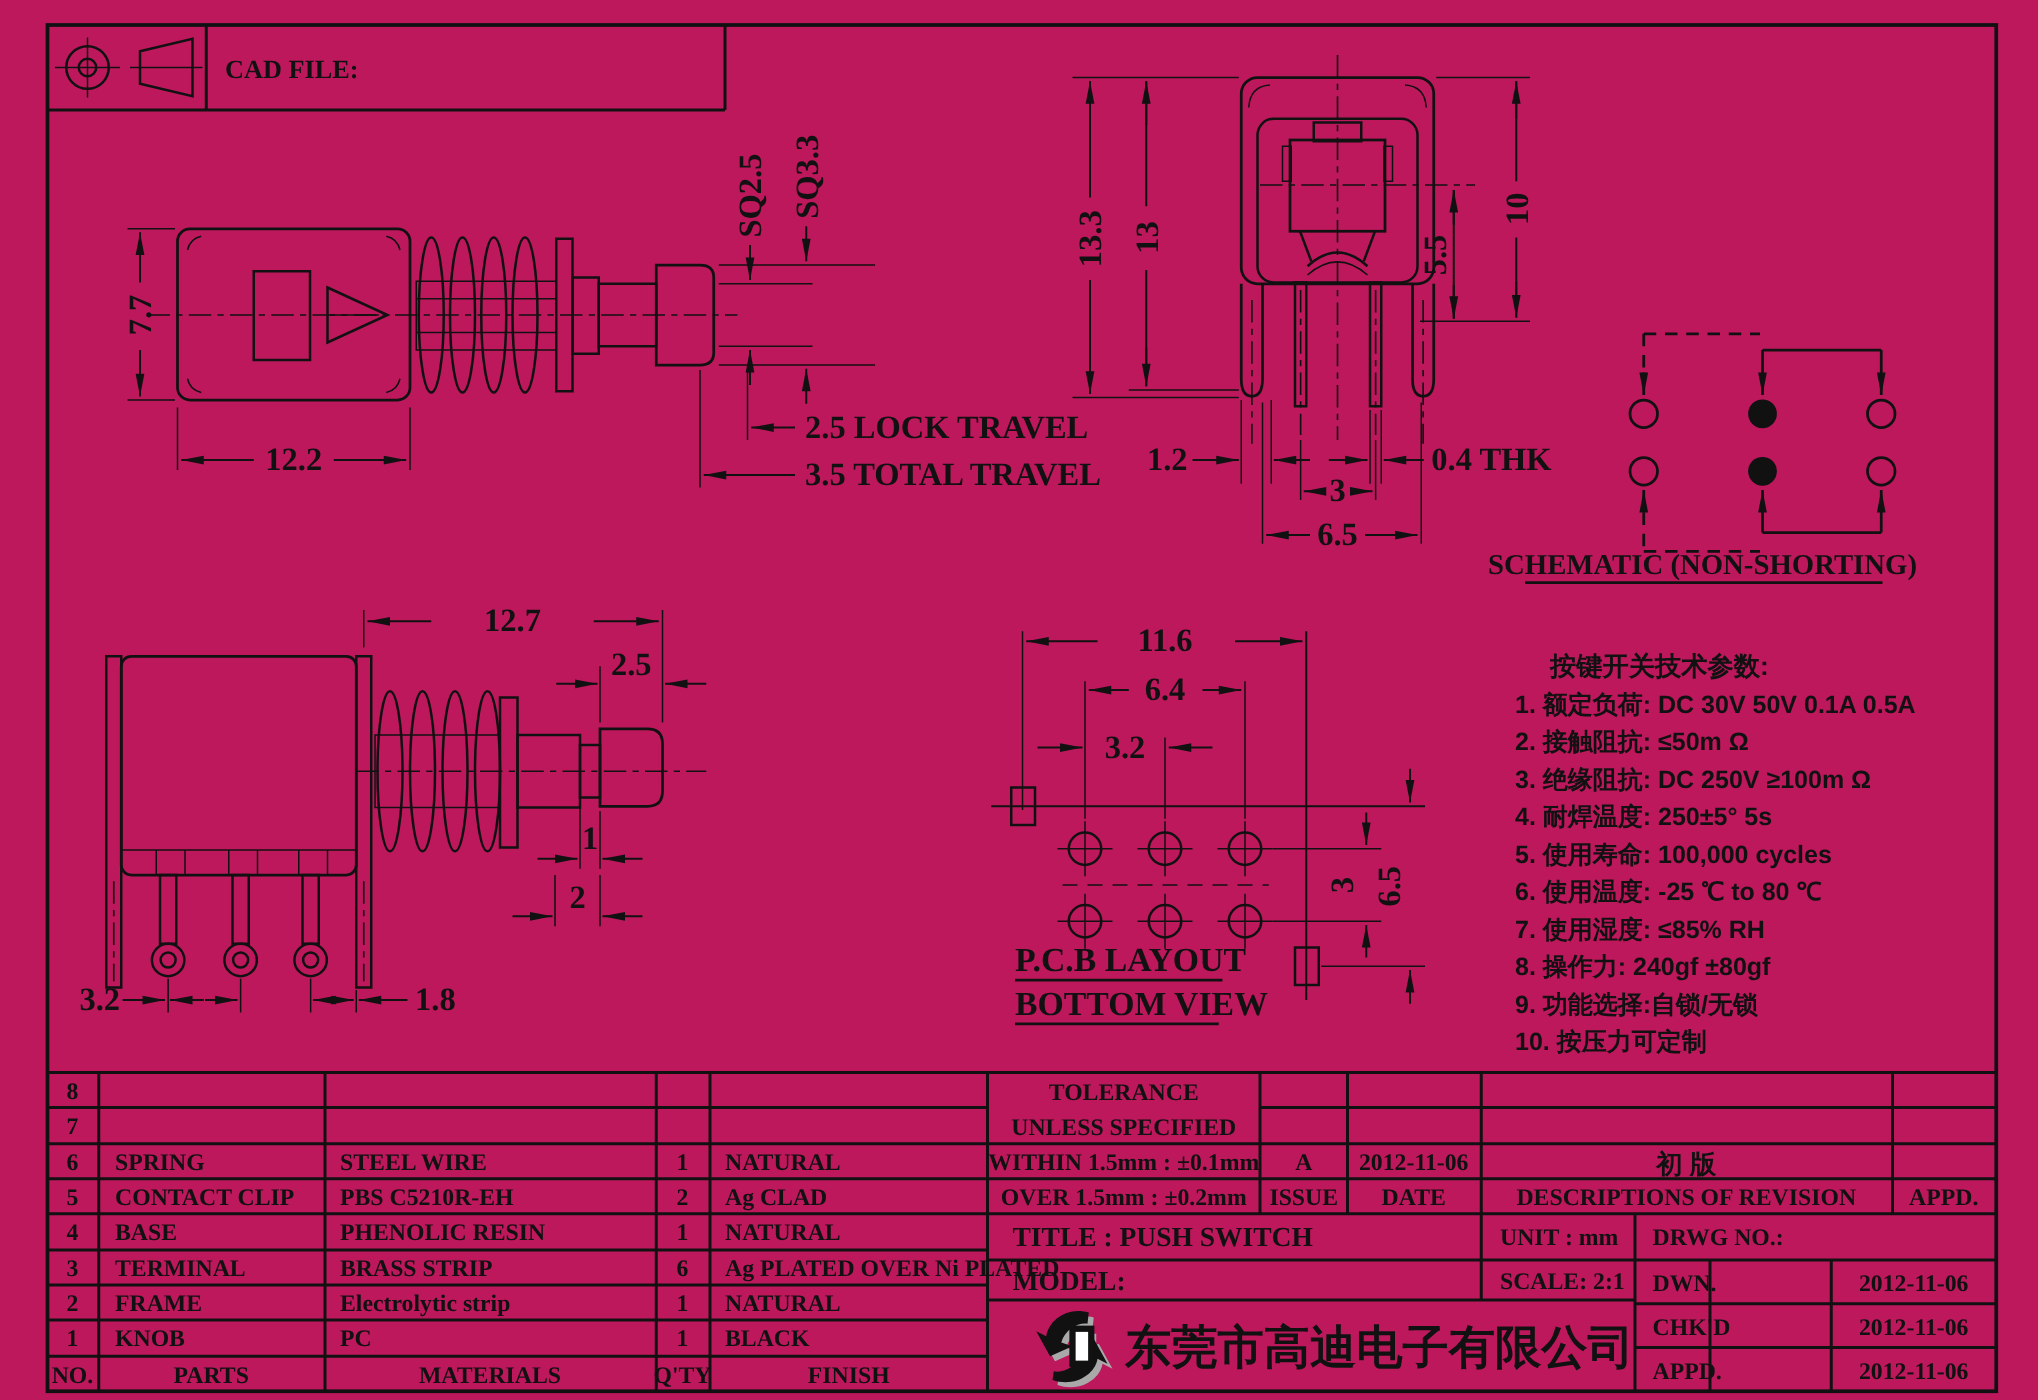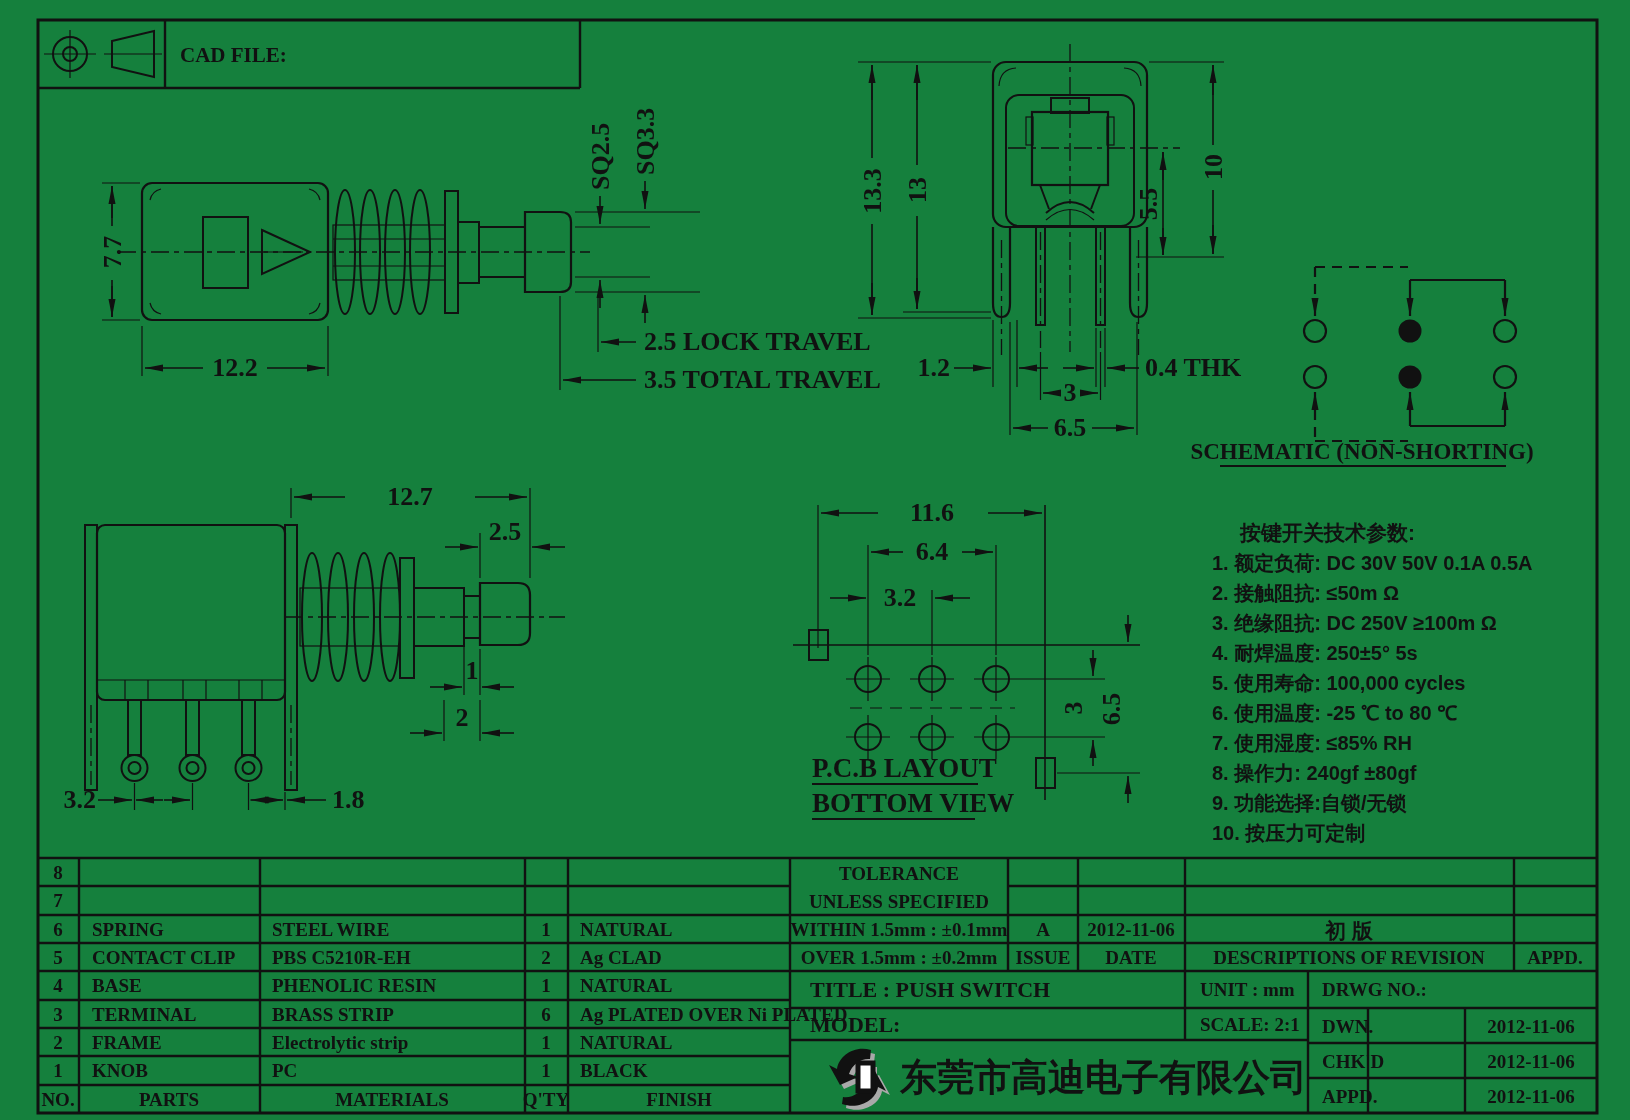--- a/index.html
+++ b/index.html
@@ -1,16 +1,16 @@
 <!DOCTYPE html>
 <html><head>
 <meta charset="utf-8">
 <style>
   html,body{margin:0;padding:0;background:#e8e8e8;}
-  .page{position:relative;width:1630px;height:1120px;background:#15803d;overflow:hidden;}
+  .page{position:relative;width:1630px;height:1120px;background:#be185d;overflow:hidden;}
   svg{position:absolute;left:0;top:0;}
   svg *{vector-effect:none;}
   .ln{stroke:#111;stroke-width:2;fill:none;}
   .ln22{stroke:#111;stroke-width:2.2;fill:none;}
   .thin{stroke:#111;stroke-width:1.2;fill:none;}
   .dimln{stroke:#111;stroke-width:1.6;fill:none;}
   .cl{stroke:#111;stroke-width:1.3;fill:none;stroke-dasharray:18 5 5 5;}
   .dsh{stroke:#111;stroke-width:2.2;fill:none;stroke-dasharray:10 7;}
   .frame{stroke:#111;stroke-width:3;fill:none;}
   .grid{stroke:#111;stroke-width:2.4;fill:none;}

